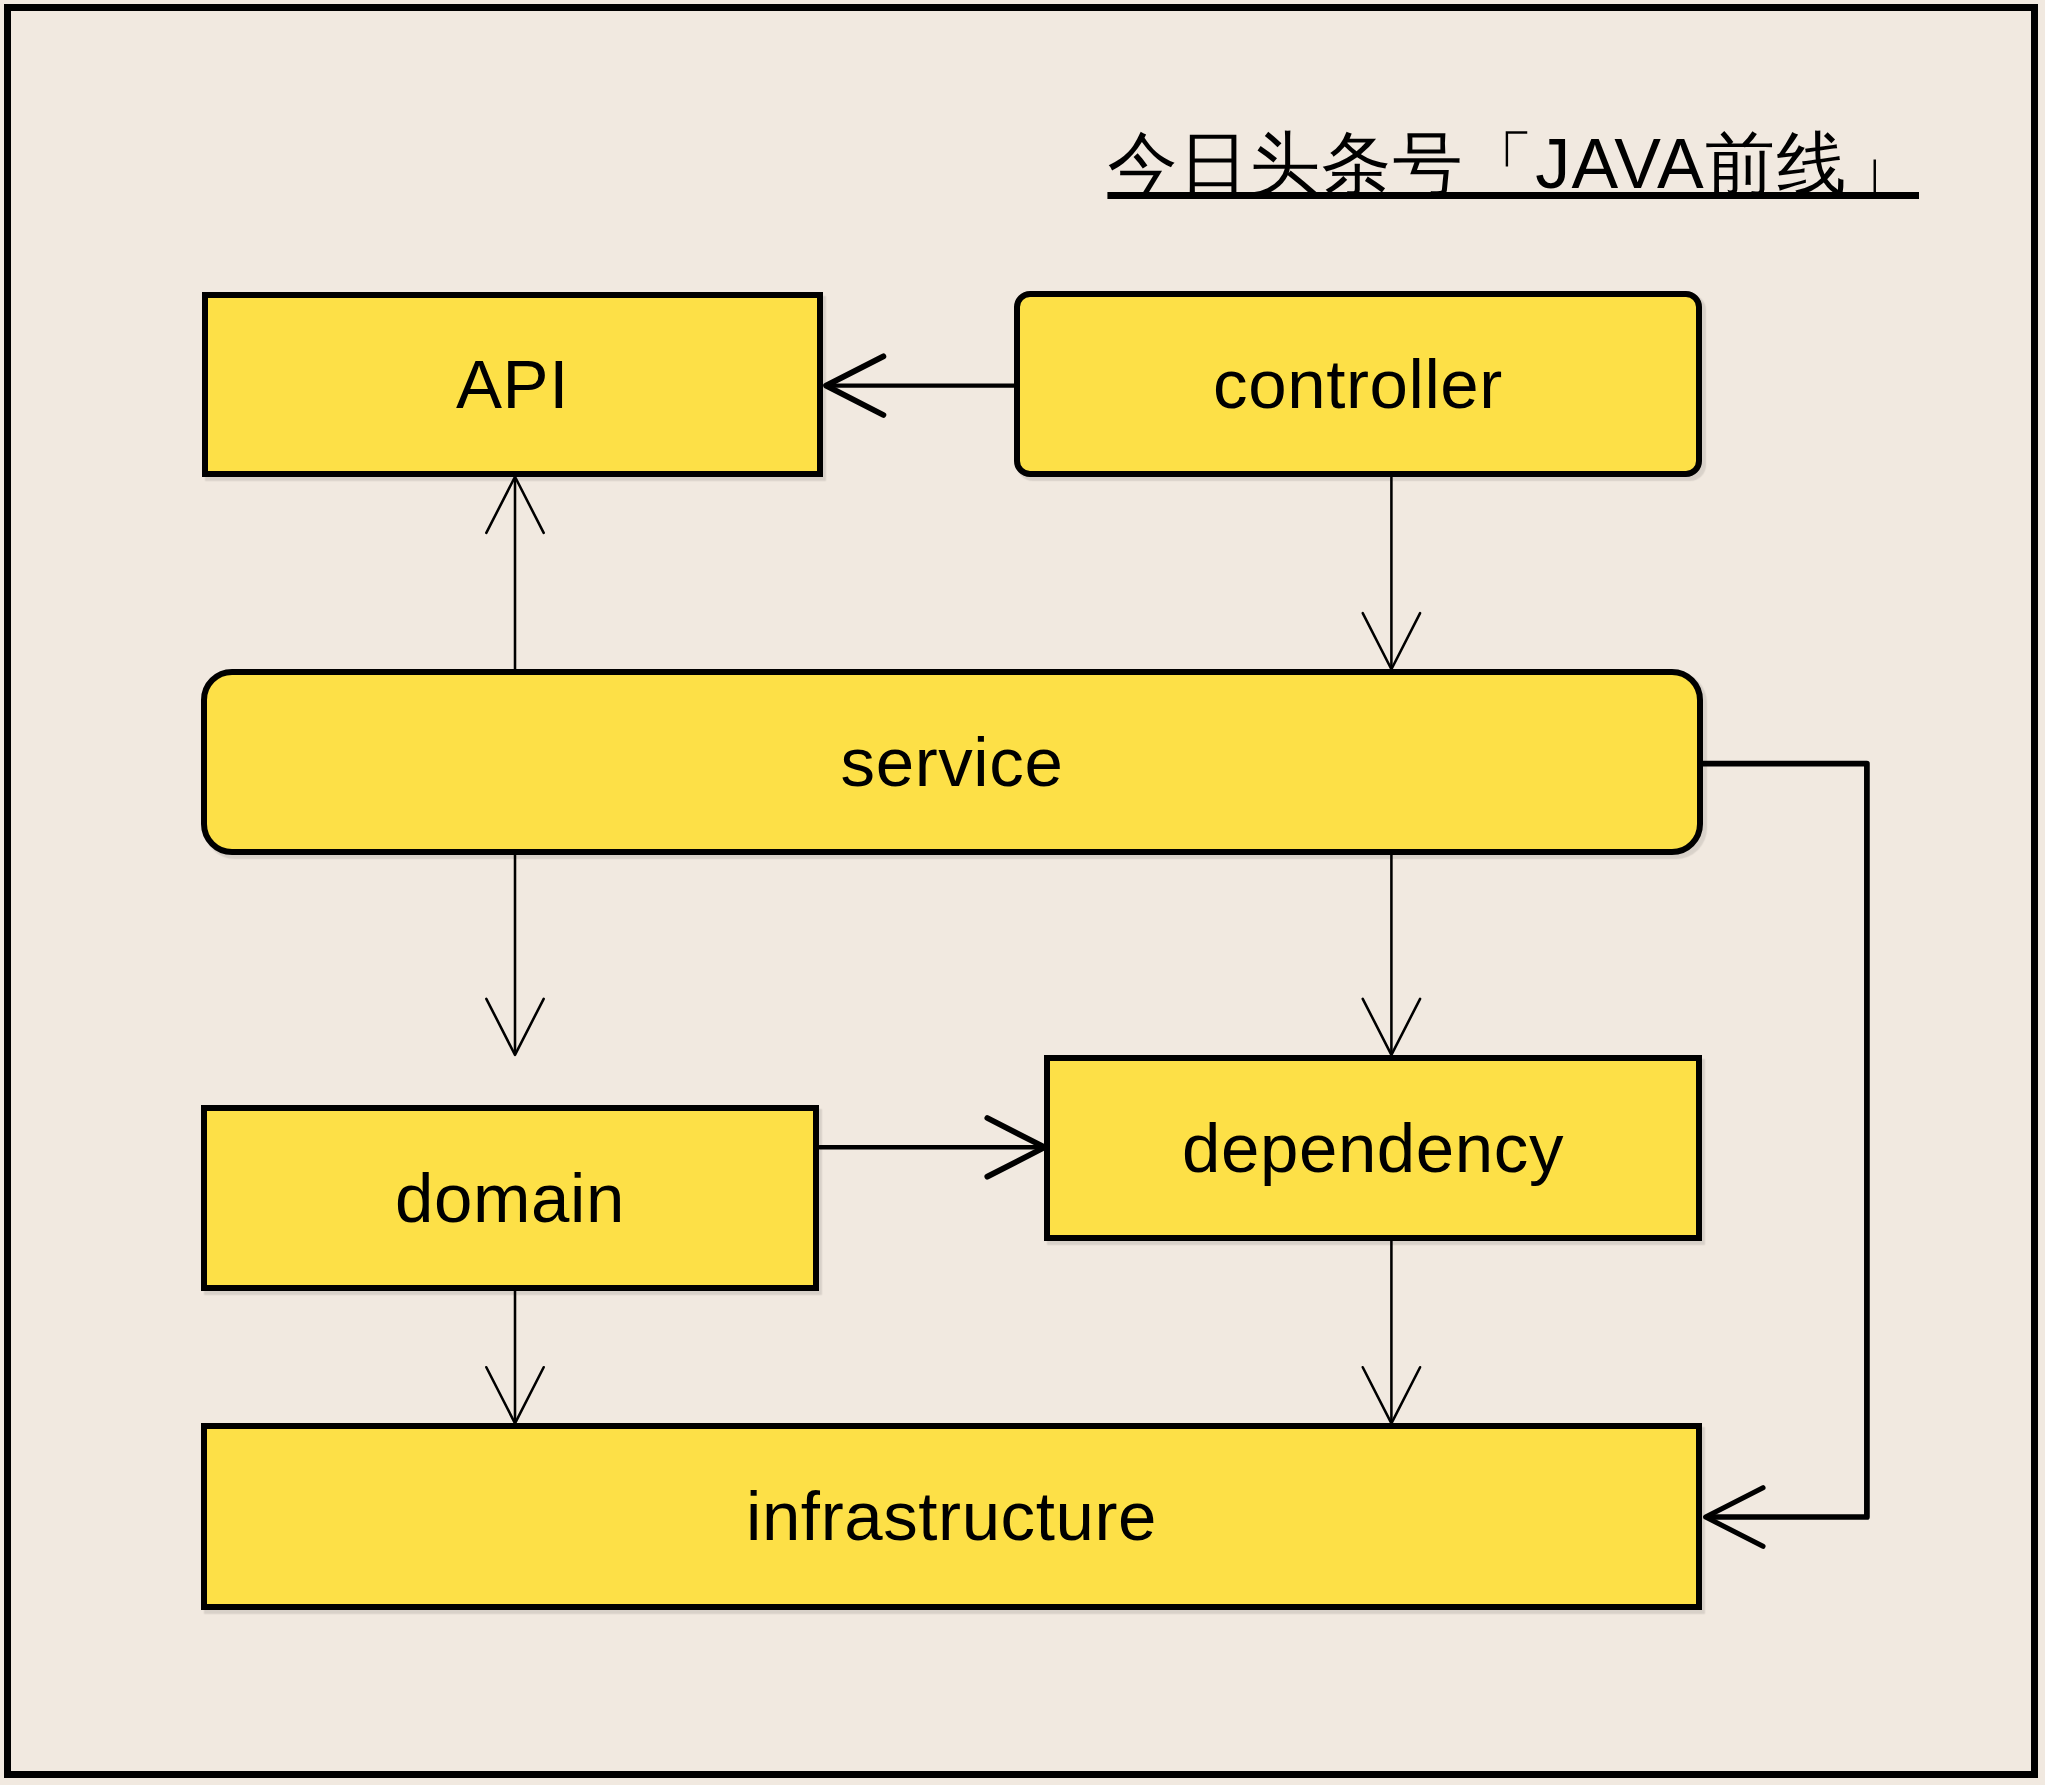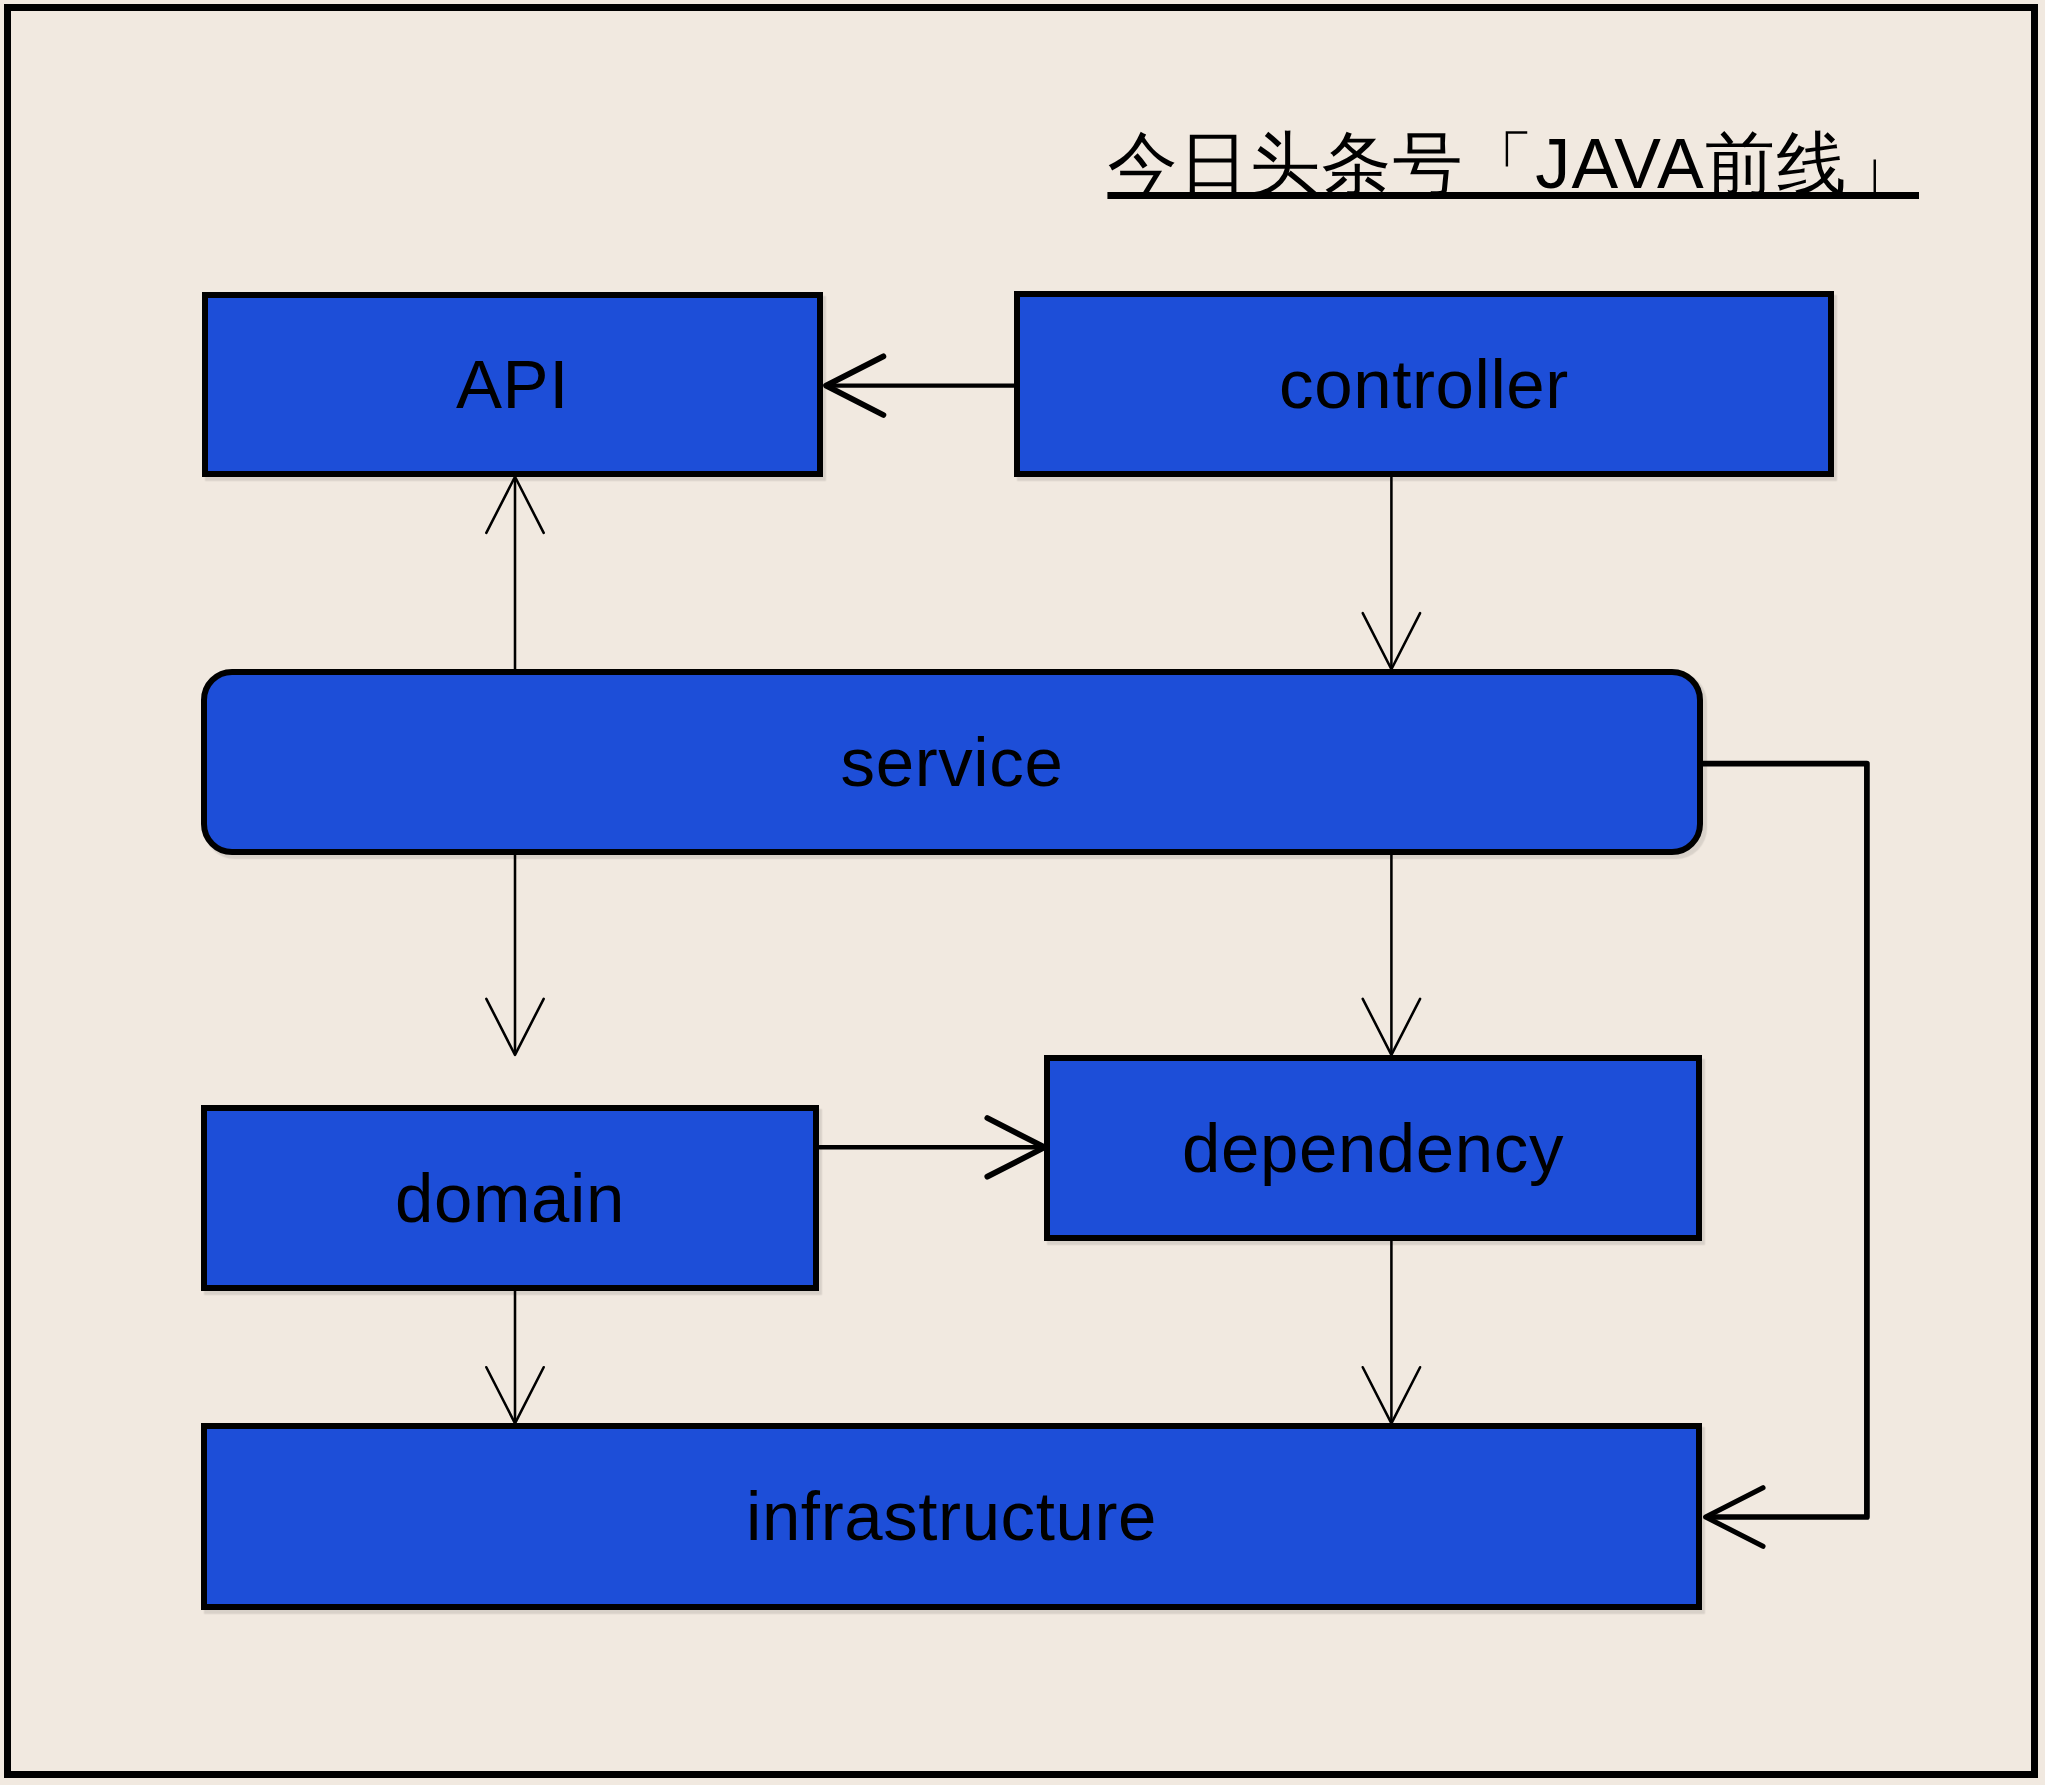--- a/index.html
+++ b/index.html
@@ -30,35 +30,35 @@
     font-size: 70px;
     line-height: 1.1;
     color: #000;
     letter-spacing: 1.3px;
     white-space: nowrap;
     text-decoration: underline;
   }
   .node {
     position: absolute;
     box-sizing: border-box;
-    background: #1d4ed8;
+    background: #fde047;
     border: 6.4px solid #000;
     box-shadow: 3.2px 3.8px 1.3px rgba(0,0,0,0.10);
     display: flex;
     align-items: center;
     justify-content: center;
   }
   .node .label {
     font-size: 69px;
     color: #000;
     letter-spacing: 0.6px;
     white-space: nowrap;
   }
   .node-api            { left: 202px;  top: 292px;  width: 621px;  height: 185px; }
-  .node-controller     { left: 1014px; top: 291px;  width: 820px; height: 186px; }
+  .node-controller     { left: 1014px; top: 291px;  width: 688px; height: 186px; border-radius: 16px; }
   .node-service        { left: 201px;  top: 669px; width: 1502px; height: 186px; border-radius: 31px; }
   .node-domain         { left: 201px;  top: 1105px; width: 618px;  height: 186px; }
   .node-dependency     { left: 1044px; top: 1055px; width: 658px; height: 186px; }
   .node-infrastructure { left: 201px;  top: 1423px; width: 1501px; height: 187px; }
   .edges-layer {
     position: absolute;
     left: 0; top: 0;
     width: 2046px;
     height: 1786px;
   }

